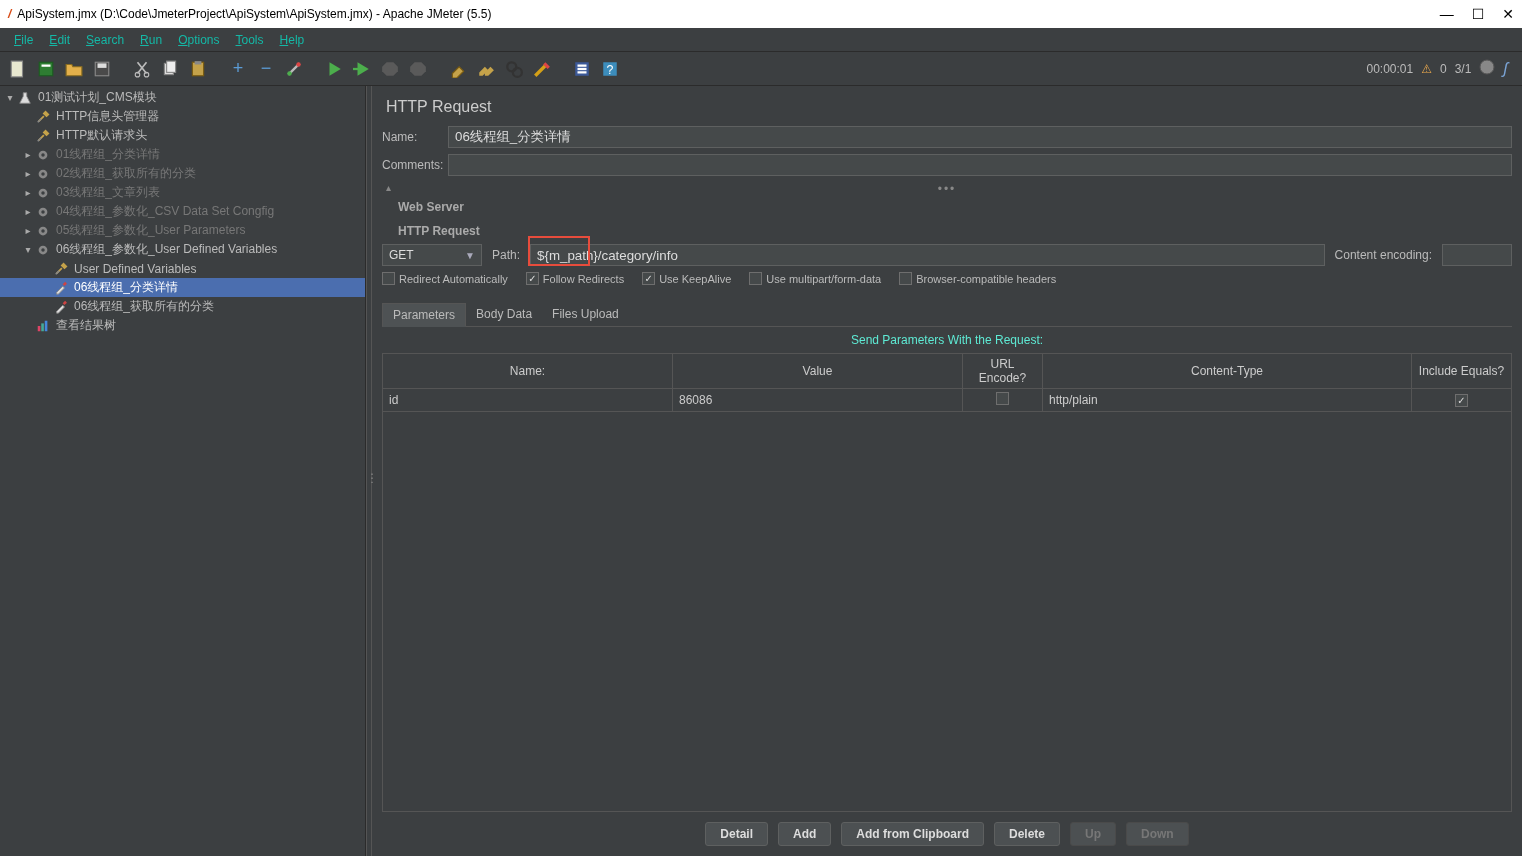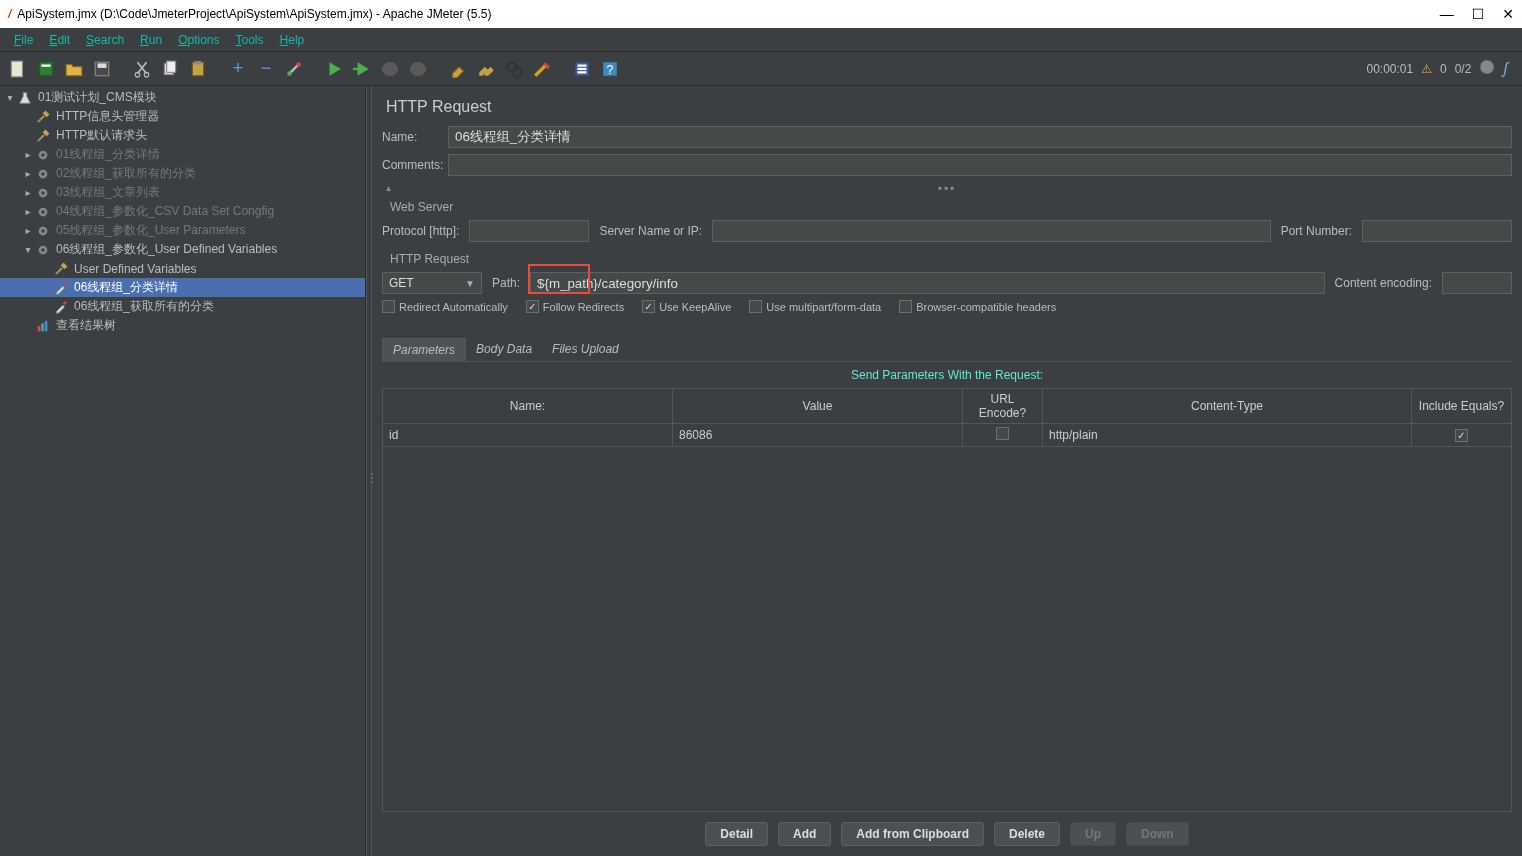--- a/index.html
+++ b/index.html
@@ -51,32 +51,32 @@
 .collapser { height: 14px; text-align: center; color: #888; position: relative; }
 .collapser .up-tri { position: absolute; left: 4px; top: 0px; font-size: 10px; }
 .collapser .dots { letter-spacing: 2px; }
 
 
 .tabs { display: flex; border-bottom: 1px solid #555; margin-bottom: 8px; }
 .tab { padding: 4px 10px; color: #bbbbbb; cursor: pointer; }
 .tab.active { background: #4e5254; border: 1px solid #555; border-bottom: 1px solid #4e5254; margin-bottom: -1px; }
 
 
-.section-label { color: #aaa; margin: 4px 0 6px 8px; }
+.section-label { color: #aaa; margin: 4px 0 6px 16px; font-weight: bold; }
 .row { display: flex; align-items: center; gap: 10px; margin-bottom: 6px; flex-wrap: wrap; }
 .row .lbl2 { color: #bbb; white-space: nowrap; }
 .row .in { height: 22px; background: #45494a; border: 1px solid #5e6060; color: #ddd; padding: 0 6px; }
 .row .in.path { flex: 1; min-width: 200px; }
 .select { display: inline-flex; align-items: center; justify-content: space-between; width: 100px; height: 22px; background: #45494a; border: 1px solid #5e6060; color: #ddd; padding: 0 6px; cursor: pointer; }
 
 .cb { display: inline-flex; align-items: center; gap: 4px; color: #bbb; cursor: pointer; }
 .cb .box { width: 13px; height: 13px; border: 1px solid #6e6e6e; background: #45494a; display: inline-flex; align-items: center; justify-content: center; font-size: 10px; color: #ddd; }
 
 
-.subtabs { display: flex; gap: 0; border-bottom: 1px solid #555; margin-top: 19px; font-style: italic; }
+.subtabs { display: flex; gap: 0; border-bottom: 1px solid #555; margin-top: 12px; }
 .subtab { padding: 4px 10px; color: #bbb; cursor: pointer; }
 .subtab.active { background: #4e5254; border: 1px solid #555; border-bottom: 1px solid #4e5254; margin-bottom: -1px; }
 
 
 .params-area { flex: 1; display: flex; flex-direction: column; }
 .params-title { text-align: center; padding: 6px 0; color: #5eead4; }
 table.params { width: 100%; border-collapse: collapse; table-layout: fixed; }
 table.params th, table.params td { border: 1px solid #555; padding: 3px 6px; height: 20px; color: #ccc; font-weight: normal; text-align: left; }
 table.params th { background: #3c3f41; text-align: center; }
 table.params td.center { text-align: center; }
@@ -224,21 +224,21 @@
       <svg class="ico" viewBox="0 0 16 16">
         <rect x="2" y="2" width="12" height="12" fill="#3c8dbc"></rect>
         <text x="8" y="12" text-anchor="middle" fill="#fff" font-size="11">?</text>
       </svg>
     </span>
   <span class="tb-spacer"></span>
   <div class="tb-status">
     <span>00:00:01</span>
     <span style="color:#f0ad4e;">⚠</span>
     <span>0</span>
-    <span>0/2</span>
+    <span>3/1</span>
     <span><svg width="16" height="16" viewBox="0 0 16 16">
           <circle cx="8" cy="8" r="7" fill="#888" stroke="#555"></circle>
         </svg></span>
     <span style="color:#7aa3d4;font-style:italic;font-size:16px;">ʃ</span>
   </div>
 </div>
 
 <div class="main">
   <div class="tree-panel" id="tree">
       <div class="tree-row indent-0">
@@ -382,28 +382,20 @@
     </div>
     <div class="form-row">
       <span class="lbl">Comments:</span>
       <input class="txt" value="" style="">
     </div>
 
     <div class="collapser"><span class="up-tri">▴</span><span class="dots">•••</span></div>
 
 
     <div class="section-label">Web Server</div>
-    <div class="row">
-      <span class="lbl2">Protocol [http]:</span>
-      <input class="in" style="width: 120px;" value="">
-      <span class="lbl2">Server Name or IP:</span>
-      <input class="in" style="flex: 1 1 0%;" value="">
-      <span class="lbl2">Port Number:</span>
-      <input class="in" style="width: 150px;" value="">
-    </div>
 
     <div class="section-label">HTTP Request</div>
     <div class="row">
       <div class="select">
         <span>GET</span>
         <span style="font-size:10px;color:#aab">▼</span>
       </div>
       <span class="lbl2">Path:</span>
       <div class="path-wrap">
         <input class="in path" value="${m_path}/category/info" style="">

